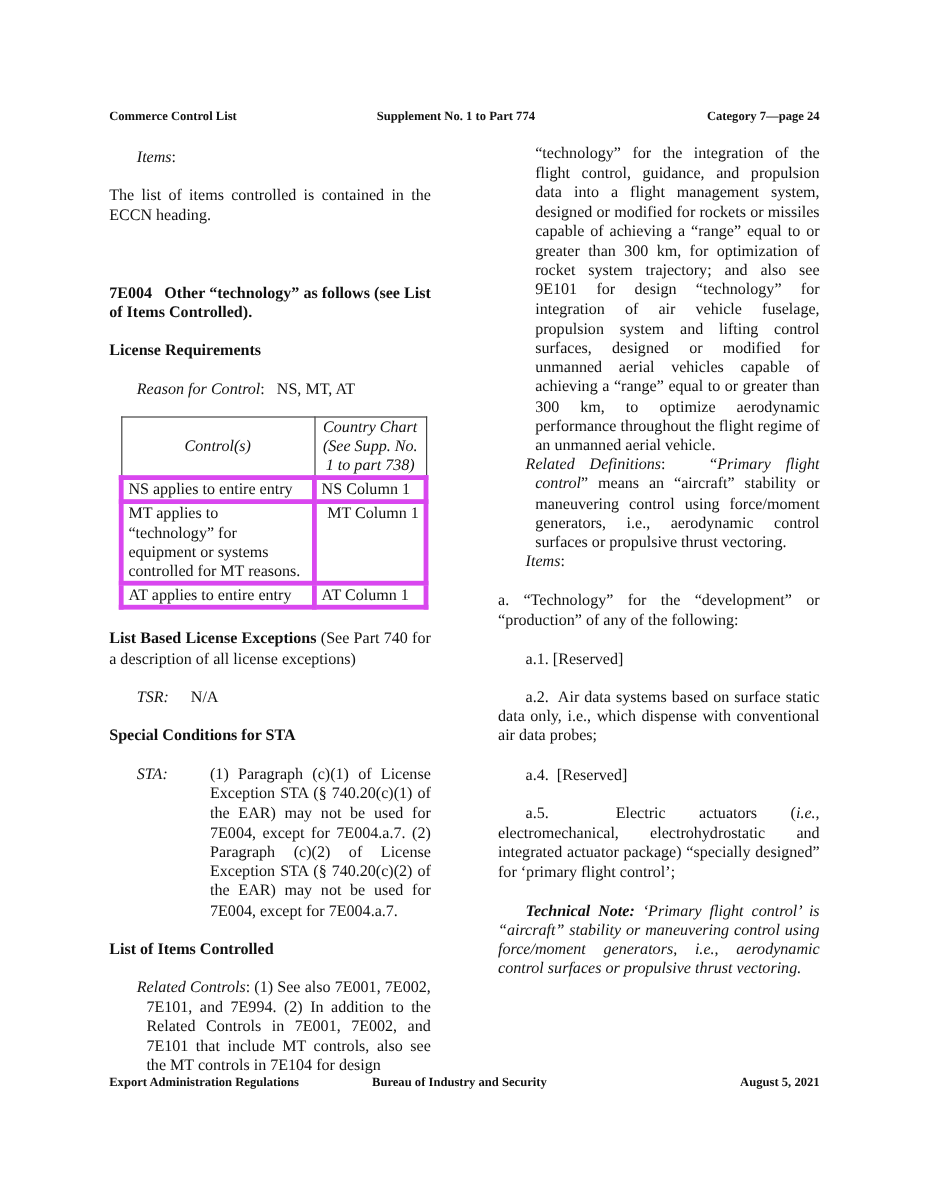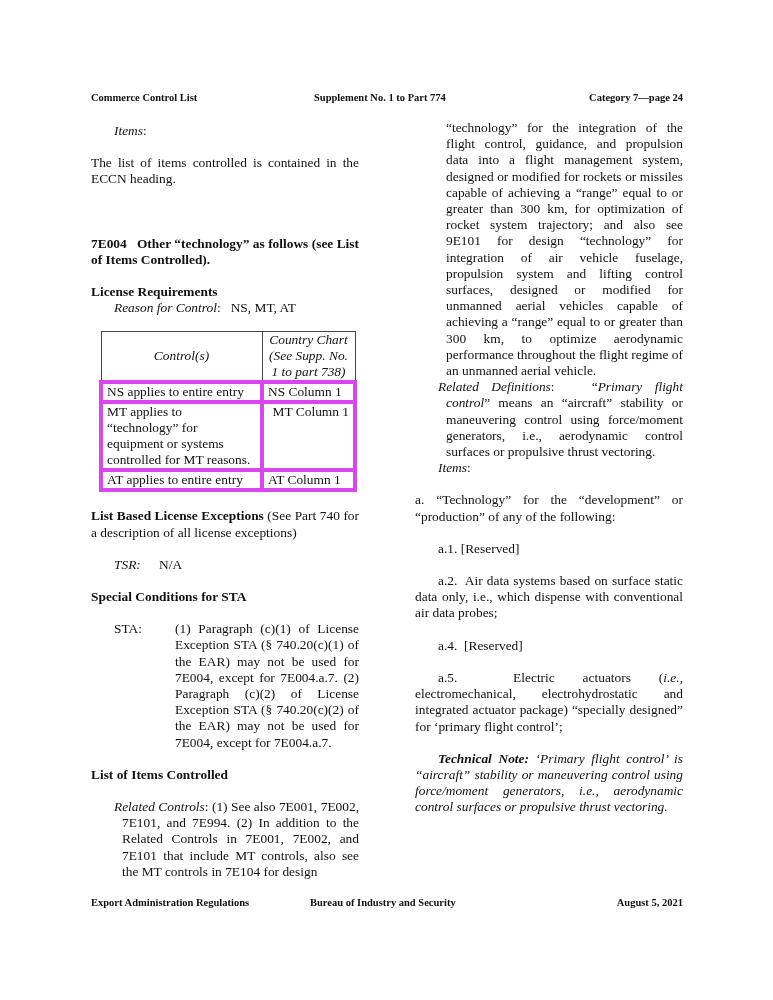--- a/index.html
+++ b/index.html
@@ -18,38 +18,38 @@
   .ind { padding-left: 23px; }
   .it { font-style: italic; }
   .b { font-weight: bold; }
   .hang { padding-left: 31px; text-indent: -8px; }
   .hang2 { padding-left: 31px; }
   .firstind { text-indent: 23px; }
   table.ctl { border-collapse: collapse; width: 258px; margin-left: 8px; font-size: 13.4px; line-height: 16px; }
   table.ctl td { border: 4px solid #d946ef; padding: 0 4px; vertical-align: top; }
   table.ctl th { border: 1px solid #444; padding: 0 4px; font-weight: normal; font-style: italic; text-align: center; vertical-align: middle; }
   .sta { display: flex; }
-  .sta .lab { width: 84px; padding-left: 23px; box-sizing: border-box; flex: none; }
+  .sta .lab { width: 84px; padding-left: 23px; box-sizing: border-box; flex: none; font-style: italic; }
   .sta .txt { flex: 1; text-align: justify; }
 </style>
 </head>
 <body>
 
 <div class="hdr">
   <span style="left:0">Commerce Control List</span>
   <span style="left:223px">Supplement No. 1 to Part 774</span>
   <span style="right:0">Category 7—page 24</span>
 </div>
 
 <div class="col col-left">
   <p class="ind" style="margin-top:3px"><span class="it">Items</span><span>:</span></p>
   <p class="j" style="margin-top:16px">The list of items controlled is contained in the ECCN heading.</p>
   <p class="j b" style="margin-top:48px; white-space:pre-wrap">7E004   Other “technology” as follows (see List of Items Controlled).</p>
   <p class="b" style="margin-top:16px">License Requirements</p>
-  <p class="ind" style="white-space:pre-wrap"><span class="it">Reason for Control</span><span>:   NS, MT, AT</span></p>
+  <p class="ind" style="margin-top:16px; white-space:pre-wrap"><span class="it">Reason for Control</span><span>:   NS, MT, AT</span></p>
 
   <table class="ctl" style="margin-top:15px">
     <tbody>
         <tr>
       <th style="width:152px">Control(s)</th>
       <th>Country Chart (See Supp. No. 1 to part 738)</th>
     </tr>
     <tr>
       <td>NS applies to entire entry</td>
       <td style="text-align:left">NS Column 1</td>

